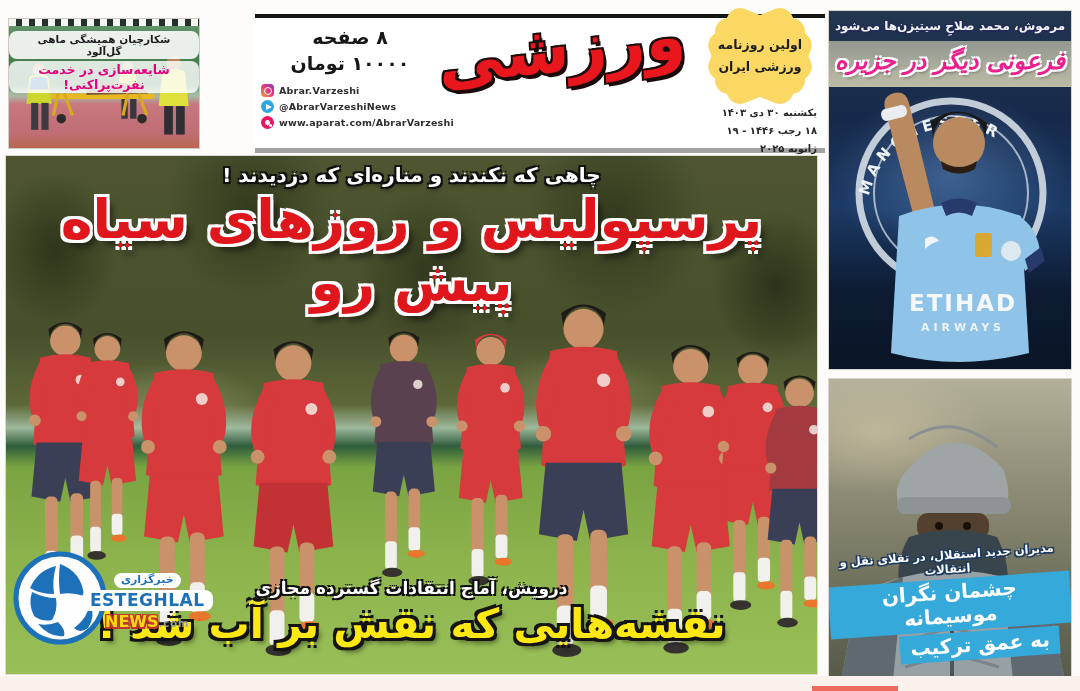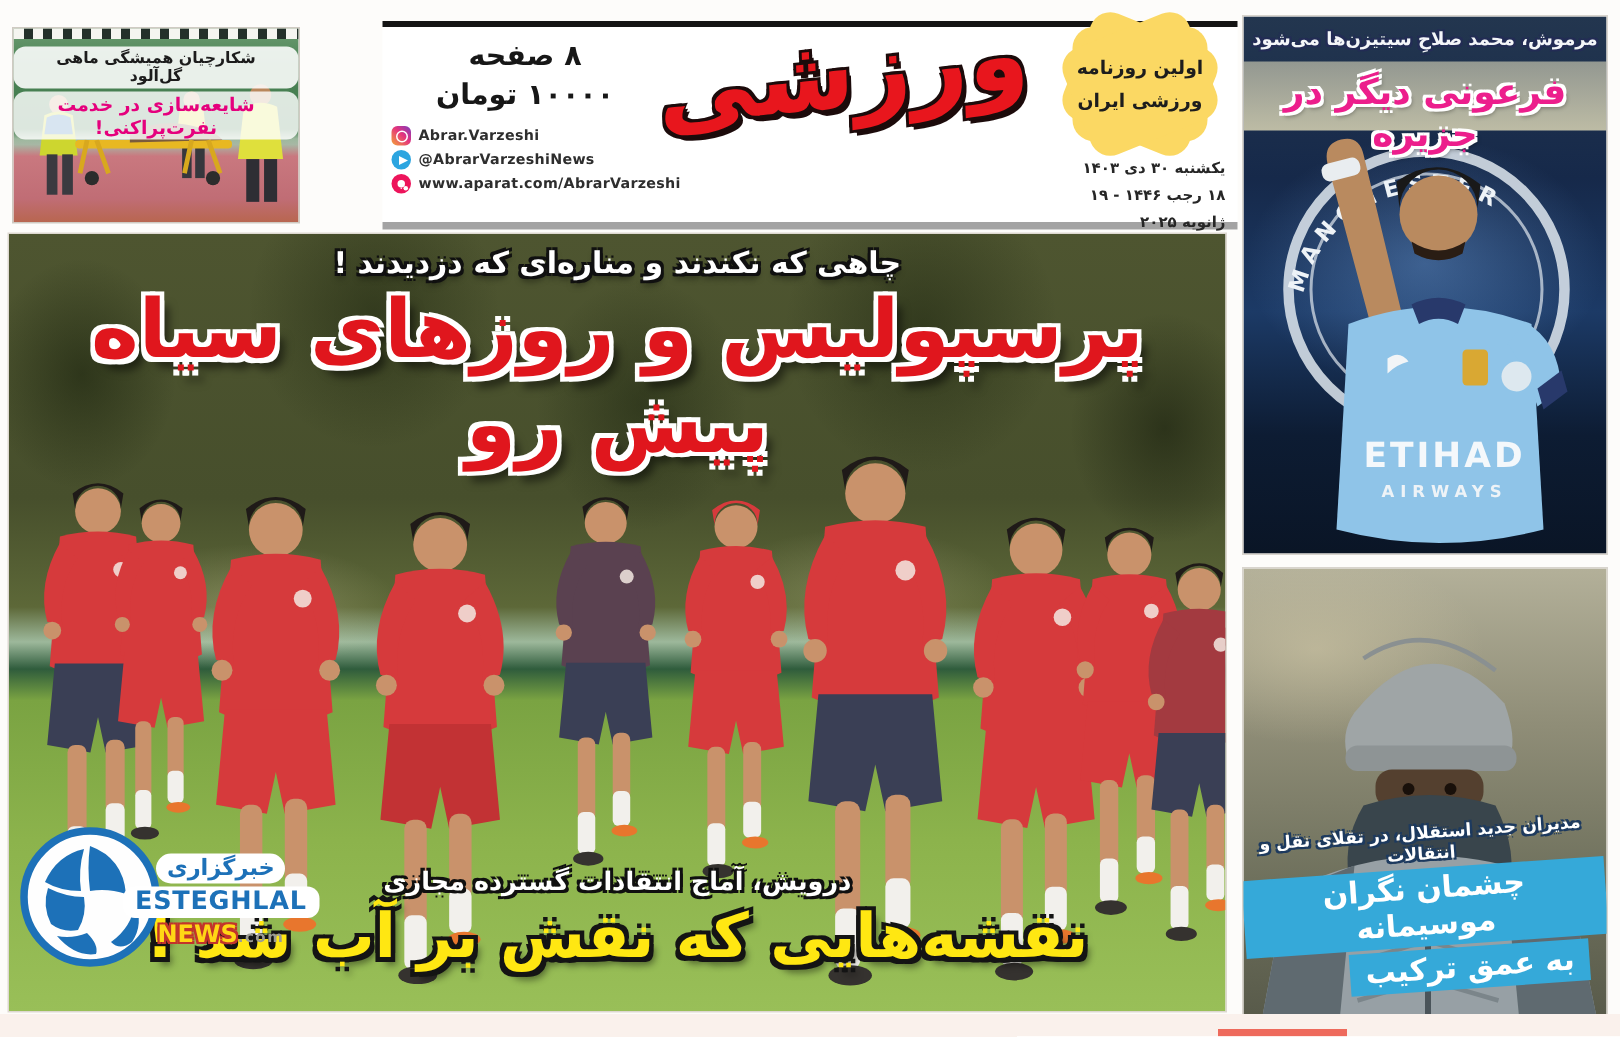--- a/index.html
+++ b/index.html
@@ -77,21 +77,21 @@
       radial-gradient(170px 120px at 50% 46%, rgba(120,170,230,.38), transparent 70%),
       linear-gradient(180deg,#23364f 0%, #16294a 30%, #1c3a66 55%, #0d1c33 78%, #0a1526 100%);
   }
   .city-kicker { position:absolute; top:8px; left:0; width:100%; text-align:center; z-index:5;
     font-size:12px; font-weight:800; color:#f4f6f9;
     text-shadow:-1.5px -1.5px 0 #232c55, 1.5px -1.5px 0 #232c55, -1.5px 1.5px 0 #232c55, 1.5px 1.5px 0 #232c55; }
   .city-band { position:absolute; top:30px; left:0; width:100%; height:46px; z-index:4;
     background:linear-gradient(180deg, rgba(242,235,200,.55), rgba(235,228,190,.78)); }
   .city-headline { position:absolute; top:36px; left:0; width:100%; text-align:center; z-index:5;
     font-size:24px; font-weight:800; color:#ec1e8c;
-    text-shadow:-2px -2px 0 #fff, 2px -2px 0 #fff, -2px 2px 0 #fff, 2px 2px 0 #fff, 2px 3px 3px rgba(0,0,0,.35); }
+    text-shadow:-2px -2px 0 #fff, 2px -2px 0 #fff, -2px 2px 0 #fff, 2px 2px 0 #fff, 2px 3px 3px rgba(0,0,0,.35);font-style:italic; }
   .moyes-card { top:378px; height:302px;
     background:
       radial-gradient(160px 90px at 20% 18%, rgba(215,205,170,.5), transparent 70%),
       linear-gradient(180deg,#b3b099 0%, #8f8d77 35%, #6e705c 70%, #585a4a 100%);
   }
   .moyes-overlay { position:absolute; left:0; bottom:18px; width:100%; transform:rotate(-4deg); z-index:5; }
   .moyes-kicker { font-size:11.5px; font-weight:800; color:#fff; text-align:center;
     text-shadow:-1.5px -1.5px 0 #1d3a5f, 1.5px -1.5px 0 #1d3a5f, -1.5px 1.5px 0 #1d3a5f, 1.5px 1.5px 0 #1d3a5f; }
   .moyes-bars { display:flex; flex-direction:column; align-items:flex-end; margin-top:3px; }
   .cyan-bar { background:#35a9d9; color:#fff; font-size:20px; font-weight:800; padding:1px 10px 3px; }
@@ -123,21 +123,21 @@
     text-shadow:-2px -2px 0 #101010, 2px -2px 0 #101010, -2px 2px 0 #101010, 2px 2px 0 #101010; }
   .mp-subheadline { position:absolute; top:444px; left:0; width:100%; text-align:center; z-index:6;
     font-size:41px; font-weight:800; color:#ffe712;
     text-shadow:-3px -3px 0 #141414, 3px -3px 0 #141414, -3px 3px 0 #141414, 3px 3px 0 #141414, 4px 5px 5px rgba(0,0,0,.45); }
   .runners { position:absolute; left:0; top:0; width:100%; height:100%; z-index:2; }
 
   
   .wm { position:absolute; left:2px; bottom:2px; width:190px; height:128px; z-index:7; }
   .wm-ball { position:absolute; left:4px; top:6px; }
   .wm-pills { position:absolute; left:74px; top:24px; text-align:center; }
-  .wm-fa { display:inline-block; background:#fff; color:#1d71b8; font-size:15px; font-weight:800;
+  .wm-fa { display:inline-block; background:#fff; color:#1d71b8; font-size:11px; font-weight:800;
     border-radius:10px; padding:0 7px 2px; }
   .wm-en { display:block; background:#fff; color:#1d71b8; font-size:17px; font-weight:800;
     border-radius:8px; padding:0 8px 1px; margin-top:2px; letter-spacing:.5px; }
   .wm-news { display:block; margin-top:1px; font-size:16px; font-weight:800; color:#ffd715;
     text-shadow:-1.5px -1.5px 0 #c2342b, 1.5px -1.5px 0 #c2342b, -1.5px 1.5px 0 #c2342b, 1.5px 1.5px 0 #c2342b; }
   .wm-com { font-size:10px; font-weight:700; color:#9c9c94; -webkit-text-stroke:0; text-shadow:none; letter-spacing:1px; }
 
   .bottom-strip { position:absolute; left:0; top:676px; width:1080px; height:15px; background:#faf1ec; }
   .next-red { position:absolute; left:812px; top:686px; width:86px; height:5px; background:#ee6a5c; }
 </style>

